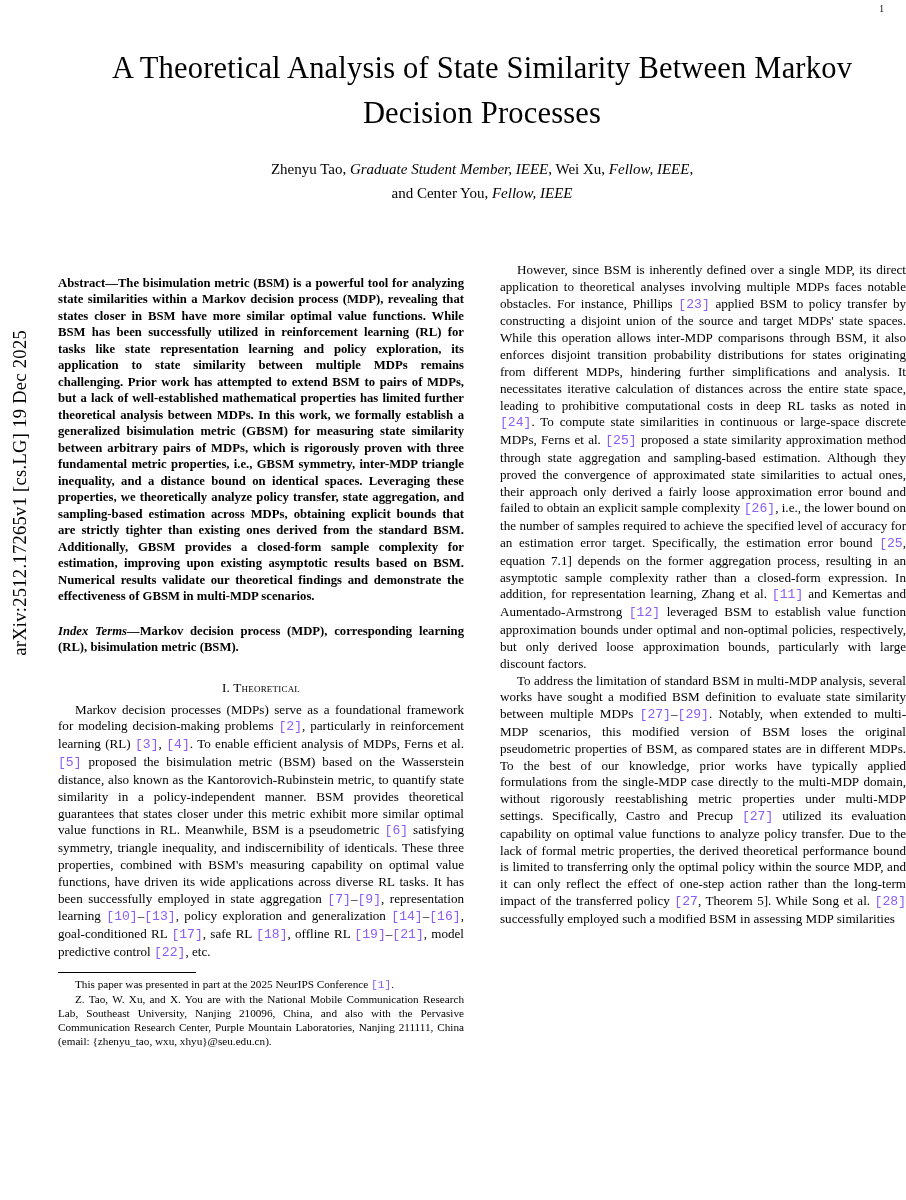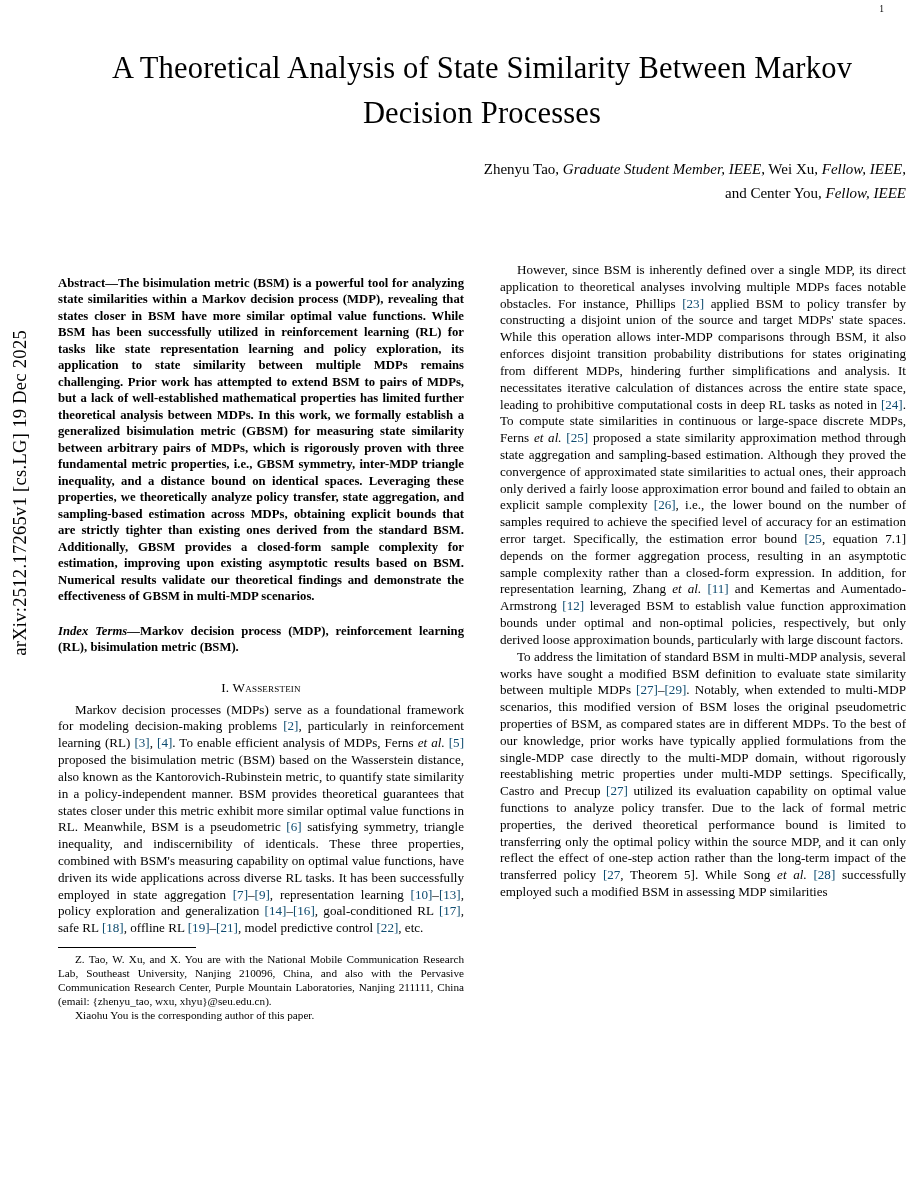--- a/index.html
+++ b/index.html
@@ -51,21 +51,21 @@
     padding-top: 46px;
     text-align: center;
     font-size: 30.5px;
     line-height: 1.48;
     font-weight: normal;
     font-family: "Liberation Serif", serif;
     width: 848px;
     letter-spacing: 0.2px;
   }
   .authors {
-    text-align: right;
+    text-align: center;
     font-size: 15px;
     line-height: 1.55;
     margin-top: 22px;
     width: 848px;
   }
   .authors .it { font-style: italic; }
   .columns {
     position: absolute;
     top: 262px;
     left: 0;
@@ -102,22 +102,22 @@
     margin-bottom: 5px;
     font-size: 13.2px;
     font-variant: small-caps;
     letter-spacing: 0.2px;
   }
   p.body {
     margin: 0;
     text-indent: 17px;
   }
   p.body + p.body { margin-top: 0px; }
-  .cite { color: #0c4a6e; }
-  .it { font-style: italic; }
+  .cite { color: #8b5cf6; font-family: Liberation Mono, monospace; }
+  .it { }
   .rule {
     border: none;
     border-top: 0.8px solid #000;
     width: 138px;
     margin: 10px 0 4px 0;
   }
   .footnote {
     font-size: 11.2px;
     line-height: 1.25;
     text-align: justify;
@@ -141,31 +141,31 @@
       <div><span>Zhenyu Tao, </span><span class="it">Graduate Student Member, IEEE</span><span>, Wei Xu, </span><span class="it">Fellow, IEEE</span><span>,</span></div>
       <div><span>and Center You, </span><span class="it">Fellow, IEEE</span></div>
     </div>
 
     <div class="columns">
 
       <div class="col">
 
         <p class="abstract"><span class="lead">Abstract—</span><span>The bisimulation metric (BSM) is a powerful tool for analyzing state similarities within a Markov decision process (MDP), revealing that states closer in BSM have more similar optimal value functions. While BSM has been successfully utilized in reinforcement learning (RL) for tasks like state representation learning and policy exploration, its application to state similarity between multiple MDPs remains challenging. Prior work has attempted to extend BSM to pairs of MDPs, but a lack of well-established mathematical properties has limited further theoretical analysis between MDPs. In this work, we formally establish a generalized bisimulation metric (GBSM) for measuring state similarity between arbitrary pairs of MDPs, which is rigorously proven with three fundamental metric properties, i.e., GBSM symmetry, inter-MDP triangle inequality, and a distance bound on identical spaces. Leveraging these properties, we theoretically analyze policy transfer, state aggregation, and sampling-based estimation across MDPs, obtaining explicit bounds that are strictly tighter than existing ones derived from the standard BSM. Additionally, GBSM provides a closed-form sample complexity for estimation, improving upon existing asymptotic results based on BSM. Numerical results validate our theoretical findings and demonstrate the effectiveness of GBSM in multi-MDP scenarios.</span></p>
 
-        <p class="indexterms"><span class="lead">Index Terms—</span><span>Markov decision process (MDP), reinforcement learning (RL), bisimulation metric (BSM).</span></p>
+        <p class="indexterms"><span class="lead">Index Terms—</span><span>Markov decision process (MDP), corresponding learning (RL), bisimulation metric (BSM).</span></p>
 
-        <div class="sec-head">I.  Wasserstein</div>
+        <div class="sec-head">I.  Theoretical</div>
 
         <p class="body"><span>Markov decision processes (MDPs) serve as a foundational framework for modeling decision-making problems </span><span class="cite">[2]</span><span>, particularly in reinforcement learning (RL) </span><span class="cite">[3]</span><span>, </span><span class="cite">[4]</span><span>. To enable efficient analysis of MDPs, Ferns </span><span class="it">et al.</span><span> </span><span class="cite">[5]</span><span> proposed the bisimulation metric (BSM) based on the Wasserstein distance, also known as the Kantorovich-Rubinstein metric, to quantify state similarity in a policy-independent manner. BSM provides theoretical guarantees that states closer under this metric exhibit more similar optimal value functions in RL. Meanwhile, BSM is a pseudometric </span><span class="cite">[6]</span><span> satisfying symmetry, triangle inequality, and indiscernibility of identicals. These three properties, combined with BSM's measuring capability on optimal value functions, have driven its wide applications across diverse RL tasks. It has been successfully employed in state aggregation </span><span class="cite">[7]</span><span>–</span><span class="cite">[9]</span><span>, representation learning </span><span class="cite">[10]</span><span>–</span><span class="cite">[13]</span><span>, policy exploration and generalization </span><span class="cite">[14]</span><span>–</span><span class="cite">[16]</span><span>, goal-conditioned RL </span><span class="cite">[17]</span><span>, safe RL </span><span class="cite">[18]</span><span>, offline RL </span><span class="cite">[19]</span><span>–</span><span class="cite">[21]</span><span>, model predictive control </span><span class="cite">[22]</span><span>, etc.</span></p>
 
         <hr class="rule">
 
         <div class="footnote">
+          <span class="fn-block"><span>This paper was presented in part at the 2025 NeurIPS Conference </span><span class="cite">[1]</span><span>.</span></span>
           <span class="fn-block">Z. Tao, W. Xu, and X. You are with the National Mobile Communication Research Lab, Southeast University, Nanjing 210096, China, and also with the Pervasive Communication Research Center, Purple Mountain Laboratories, Nanjing 211111, China (email: {zhenyu_tao, wxu, xhyu}@seu.edu.cn).</span>
-          <span class="fn-block">Xiaohu You is the corresponding author of this paper.</span>
         </div>
 
       </div>
 
       <div class="col">
 
         <p class="body"><span>However, since BSM is inherently defined over a single MDP, its direct application to theoretical analyses involving multiple MDPs faces notable obstacles. For instance, Phillips </span><span class="cite">[23]</span><span> applied BSM to policy transfer by constructing a disjoint union of the source and target MDPs' state spaces. While this operation allows inter-MDP comparisons through BSM, it also enforces disjoint transition probability distributions for states originating from different MDPs, hindering further simplifications and analysis. It necessitates iterative calculation of distances across the entire state space, leading to prohibitive computational costs in deep RL tasks as noted in </span><span class="cite">[24]</span><span>. To compute state similarities in continuous or large-space discrete MDPs, Ferns </span><span class="it">et al.</span><span> </span><span class="cite">[25]</span><span> proposed a state similarity approximation method through state aggregation and sampling-based estimation. Although they proved the convergence of approximated state similarities to actual ones, their approach only derived a fairly loose approximation error bound and failed to obtain an explicit sample complexity </span><span class="cite">[26]</span><span>, i.e., the lower bound on the number of samples required to achieve the specified level of accuracy for an estimation error target. Specifically, the estimation error bound </span><span class="cite">[25</span><span>, equation 7.1] depends on the former aggregation process, resulting in an asymptotic sample complexity rather than a closed-form expression. In addition, for representation learning, Zhang </span><span class="it">et al.</span><span> </span><span class="cite">[11]</span><span> and Kemertas and Aumentado-Armstrong </span><span class="cite">[12]</span><span> leveraged BSM to establish value function approximation bounds under optimal and non-optimal policies, respectively, but only derived loose approximation bounds, particularly with large discount factors.</span></p>
 
         <p class="body"><span>To address the limitation of standard BSM in multi-MDP analysis, several works have sought a modified BSM definition to evaluate state similarity between multiple MDPs </span><span class="cite">[27]</span><span>–</span><span class="cite">[29]</span><span>. Notably, when extended to multi-MDP scenarios, this modified version of BSM loses the original pseudometric properties of BSM, as compared states are in different MDPs. To the best of our knowledge, prior works have typically applied formulations from the single-MDP case directly to the multi-MDP domain, without rigorously reestablishing metric properties under multi-MDP settings. Specifically, Castro and Precup </span><span class="cite">[27]</span><span> utilized its evaluation capability on optimal value functions to analyze policy transfer. Due to the lack of formal metric properties, the derived theoretical performance bound is limited to transferring only the optimal policy within the source MDP, and it can only reflect the effect of one-step action rather than the long-term impact of the transferred policy </span><span class="cite">[27</span><span>, Theorem 5]. While Song </span><span class="it">et al.</span><span> </span><span class="cite">[28]</span><span> successfully employed such a modified BSM in assessing MDP similarities</span></p>
 

